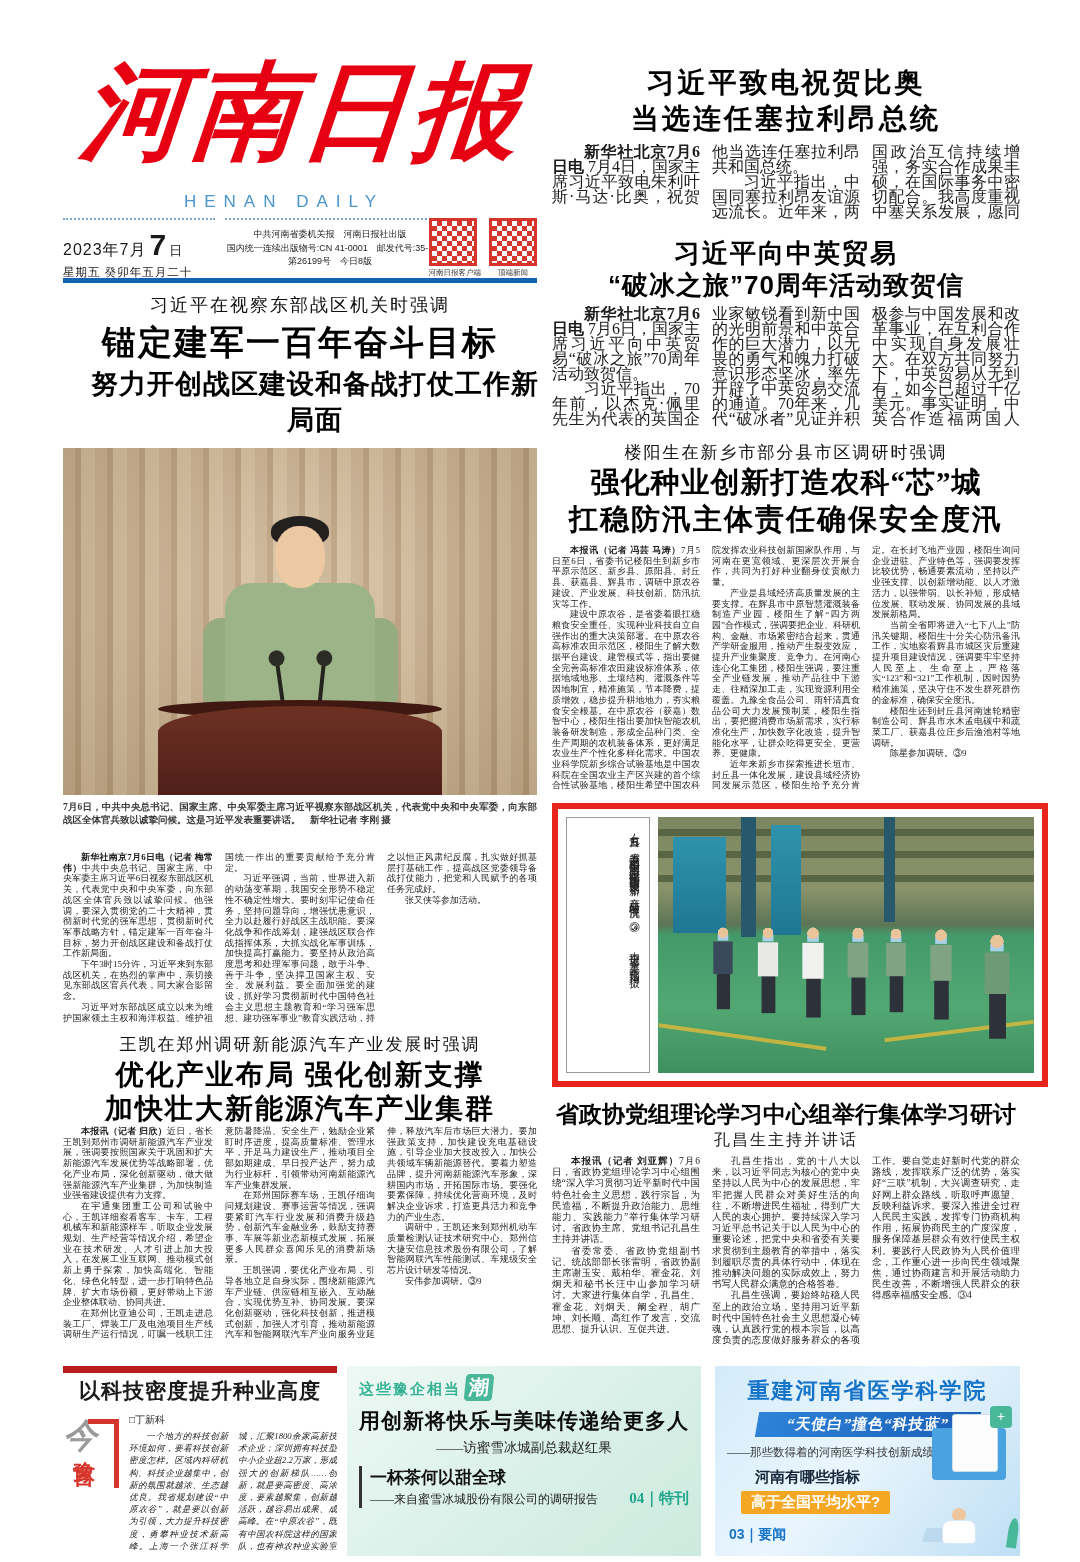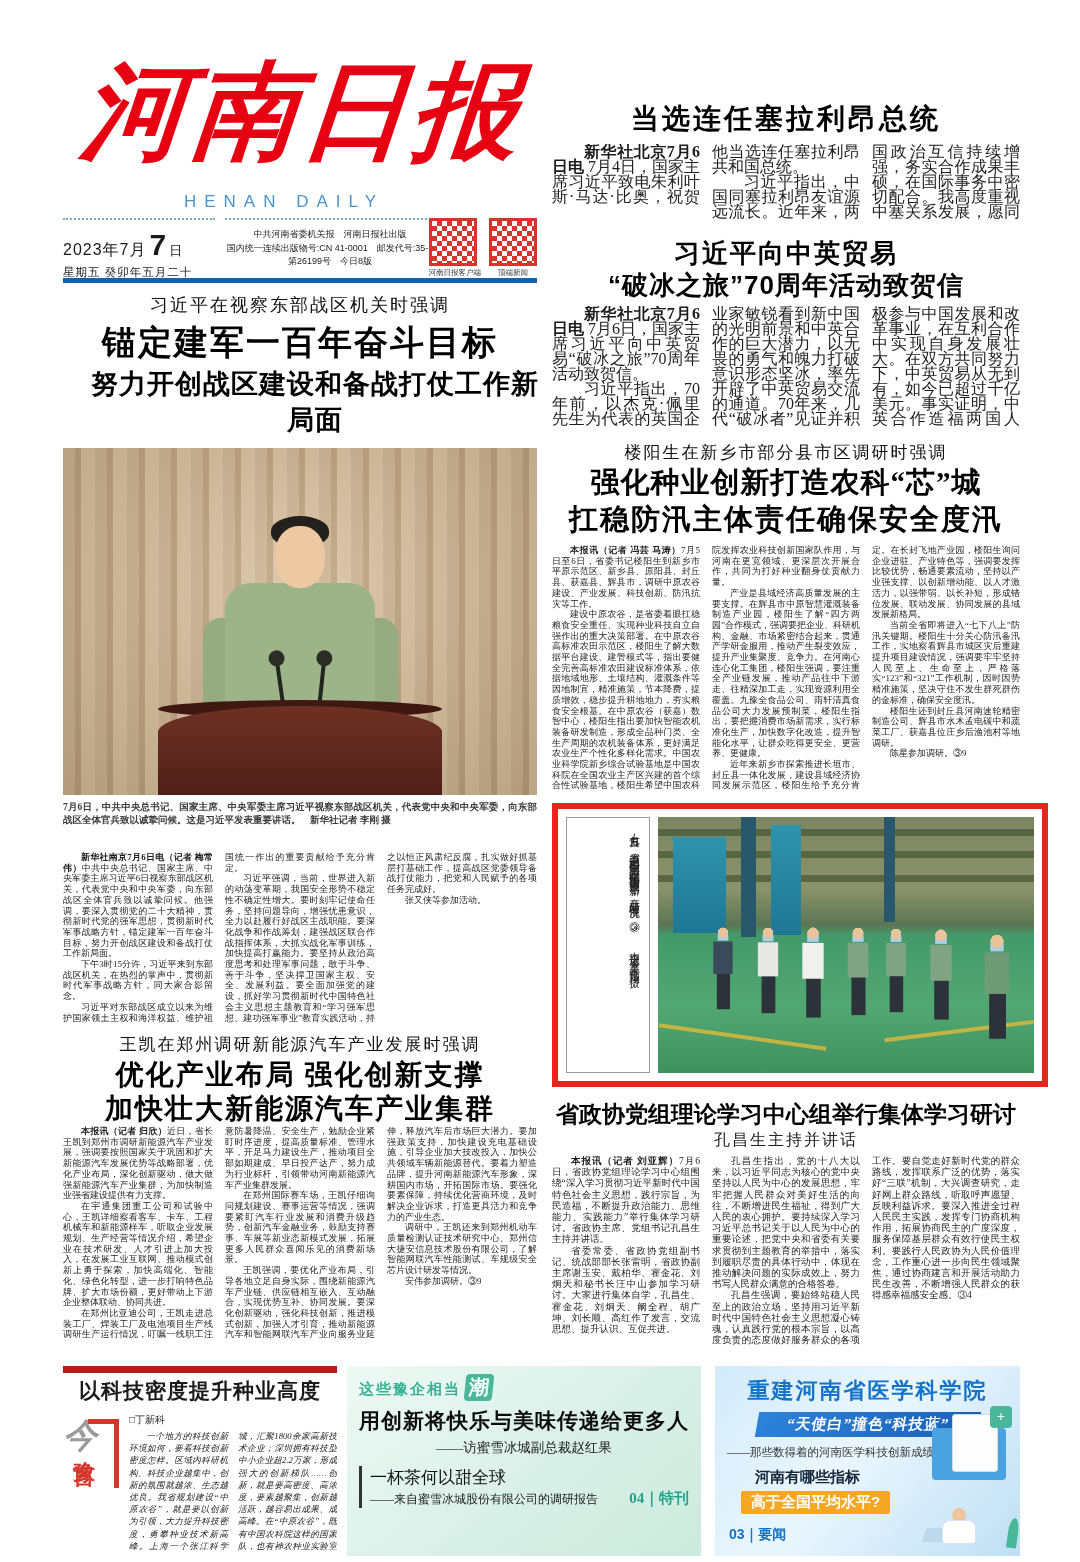--- a/index.html
+++ b/index.html
@@ -102,21 +102,21 @@
   .box2-badge{font-weight:bold;font-size:15px;color:#35b294;letter-spacing:2px;}
   .box2-chao{display:inline-block;background:#49b89a;color:#fff;font-size:20px;font-weight:bold;
              padding:0 4px;border-radius:4px;margin-left:4px;transform:skewX(-6deg);}
   .box2-title{font-size:21px;font-weight:bold;text-align:left;margin-top:6px;letter-spacing:1px;color:#0d0d0d;}
   .box2-sub{font-size:13.5px;text-align:center;margin-top:4px;color:#222;}
   .box2-qa{display:flex;gap:12px;margin-top:8px;font-size:8.8px;line-height:12.5px;text-align:justify;}
   .box2-qa div{flex:1;}
   .box2-qa p{margin:0;text-indent:2em;}
   .box2-footer{display:flex;align-items:flex-end;margin-top:9px;gap:8px;}
   .box2-ft{flex:1;border-left:3px solid #333;padding-left:8px;}
-  .box2-ft1{font-size:17px;font-weight:normal;font-family:"Liberation Sans",sans-serif;color:#111;}
+  .box2-ft1{font-size:17px;font-weight:bold;font-family:"Liberation Sans",sans-serif;color:#111;}
   .box2-ft2{font-size:12px;margin-top:2px;color:#222;}
   .box2-page{font-size:15px;font-weight:bold;color:#1fa68b;white-space:nowrap;}
 
   .box3{position:absolute;left:715px;top:1366px;width:305px;height:190px;box-sizing:border-box;overflow:hidden;
         background:linear-gradient(130deg,#d3ebfa,#eaf6fd 45%,#bfdff4);padding:10px 12px;}
   .box3-title{font-size:22px;font-weight:bold;color:#1573c8;text-align:center;letter-spacing:2px;
               font-family:"Liberation Sans",sans-serif;}
   .box3-banner{display:block;width:210px;margin:6px auto 0;background:linear-gradient(100deg,#2d83d8,#1b5fb8);
                color:#fff;font-weight:bold;font-size:15px;text-align:center;padding:3px 6px;
                transform:skewX(-10deg);letter-spacing:1px;}
@@ -185,39 +185,40 @@
     <div class="xi-head"></div>
     <div class="xi-mic" style="left:216px;top:216px;transform:rotate(-8deg);"></div>
     <div class="xi-mic" style="left:256px;top:216px;transform:rotate(6deg);"></div>
     <div class="podium-top"></div>
     <div class="podium"></div>
   </div>
   <div class="caption-a">7月6日，中共中央总书记、国家主席、中央军委主席习近平视察东部战区机关，代表党中央和中央军委，向东部战区全体官兵致以诚挚问候。这是习近平发表重要讲话。　新华社记者 李刚 摄</div>
 
   <div class="body-cols cols3 body-s" style="left:63px;top:852px;width:474px;height:178px;">
       <p><b>新华社南京7月6日电（记者 梅常伟）</b>中共中央总书记、国家主席、中央军委主席习近平6日视察东部战区机关，代表党中央和中央军委，向东部战区全体官兵致以诚挚问候。他强调，要深入贯彻党的二十大精神，贯彻新时代党的强军思想，贯彻新时代军事战略方针，锚定建军一百年奋斗目标，努力开创战区建设和备战打仗工作新局面。</p>
-      <p>下午3时15分许，习近平来到东部战区机关，在热烈的掌声中，贯彻新时代军事战略方针，同大家合影留念。</p>
+      <p>下午3时15分许，习近平来到东部战区机关，在热烈的掌声中，亲切接见东部战区官兵代表，同大家合影留念。</p>
       <p>习近平对东部战区成立以来为维护国家领土主权和海洋权益、维护祖国统一作出的重要贡献给予充分肯定。</p>
       <p>习近平强调，当前，世界进入新的动荡变革期，我国安全形势不稳定性不确定性增大。要时刻牢记使命任务，坚持问题导向，增强忧患意识，全力以赴履行好战区主战职能。要深化战争和作战筹划，建强战区联合作战指挥体系，大抓实战化军事训练，加快提高打赢能力。要坚持从政治高度思考和处理军事问题，敢于斗争、善于斗争，坚决捍卫国家主权、安全、发展利益。要全面加强党的建设，抓好学习贯彻新时代中国特色社会主义思想主题教育和“学习强军思想、建功强军事业”教育实践活动，持之以恒正风肃纪反腐，扎实做好抓基层打基础工作，提高战区党委领导备战打仗能力，把党和人民赋予的各项任务完成好。</p>
       <p>张又侠等参加活动。</p>
     </div>
 
   <div class="kicker" style="left:63px;top:1033px;width:474px;font-size:17px;">王凯在郑州调研新能源汽车产业发展时强调</div>
   <div class="headline" style="left:63px;top:1056px;width:474px;font-size:28px;letter-spacing:2px;">优化产业布局  强化创新支撑</div>
   <div class="headline" style="left:63px;top:1090px;width:474px;font-size:28px;letter-spacing:2px;">加快壮大新能源汽车产业集群</div>
   <div class="body-cols cols3 body-s" style="left:63px;top:1126px;width:474px;height:224px;">
       <p><b>本报讯（记者 归欣）</b>近日，省长王凯到郑州市调研新能源汽车产业发展，强调要按照国家关于巩固和扩大新能源汽车发展优势等战略部署，优化产业布局，深化创新驱动，做大做强新能源汽车产业集群，为加快制造业强省建设提供有力支撑。</p>
       <p>在宇通集团重工公司和试验中心，王凯详细察看客车、卡车、工程机械车和新能源样车，听取企业发展规划、生产经营等情况介绍，希望企业在技术研发、人才引进上加大投入，在发展工业互联网、推动模式创新上勇于探索，加快高端化、智能化、绿色化转型，进一步打响特色品牌、扩大市场份额，更好带动上下游企业整体联动、协同共进。</p>
       <p>在郑州比亚迪公司，王凯走进总装工厂、焊装工厂及电池项目生产线调研生产运行情况，叮嘱一线职工注意防暑降温、安全生产，勉励企业紧盯时序进度，提高质量标准、管理水平，开足马力建设生产，推动项目全部如期建成、早日投产达产，努力成为行业标杆，引领带动河南新能源汽车产业集群发展。</p>
       <p>在郑州国际赛车场，王凯仔细询问规划建设、赛事运营等情况，强调要紧盯汽车行业发展和消费升级趋势，创新汽车金融业务，鼓励支持赛事、车展等新业态新模式发展，拓展更多人民群众喜闻乐见的消费新场景。</p>
       <p>王凯强调，要优化产业布局，引导各地立足自身实际，围绕新能源汽车产业链、供应链相互嵌入、互动融合，实现优势互补、协同发展。要深化创新驱动，强化科技创新，推进模式创新，加强人才引育，推动新能源汽车和智能网联汽车产业向服务业延伸，释放汽车后市场巨大潜力。要加强政策支持，加快建设充电基础设施，引导企业加大技改投入，加快公共领域车辆新能源替代。要着力塑造品牌，提升河南新能源汽车形象，深耕国内市场，开拓国际市场。要强化要素保障，持续优化营商环境，及时解决企业诉求，打造更具活力和竞争力的产业生态。</p>
       <p>调研中，王凯还来到郑州机动车质量检测认证技术研究中心、郑州信大捷安信息技术股份有限公司，了解智能网联汽车性能测试、车规级安全芯片设计研发等情况。</p>
       <p>安伟参加调研。③9</p>
     </div>
 
+  <div class="headline hl-sans" style="left:552px;top:64px;width:468px;font-size:28px;letter-spacing:3px;">习近平致电祝贺比奥</div>
   <div class="headline hl-sans" style="left:552px;top:100px;width:468px;font-size:28px;letter-spacing:3px;">当选连任塞拉利昂总统</div>
   <div class="body-cols cols3 body-m" style="left:552px;top:144px;width:468px;height:88px;">
       <p><b>新华社北京7月6日电</b> 7月4日，国家主席习近平致电朱利叶斯·马达·比奥，祝贺他当选连任塞拉利昂共和国总统。</p>
       <p>习近平指出，中国同塞拉利昂友谊源远流长。近年来，两国政治互信持续增强，务实合作成果丰硕，在国际事务中密切配合。我高度重视中塞关系发展，愿同比奥总统一道努力，相互支持，团结协作，推动中塞全面战略合作伙伴关系不断发展，更好造福两国人民。</p>
     </div>
 
   <div class="headline hl-sans" style="left:552px;top:236px;width:468px;font-size:26px;letter-spacing:2px;">习近平向中英贸易</div>
   <div class="headline hl-sans" style="left:552px;top:268px;width:468px;font-size:26px;letter-spacing:1px;">“破冰之旅”70周年活动致贺信</div>
   <div class="body-cols cols3 body-m" style="left:552px;top:306px;width:468px;height:130px;">
       <p><b>新华社北京7月6日电</b> 7月6日，国家主席习近平向中英贸易“破冰之旅”70周年活动致贺信。</p>

